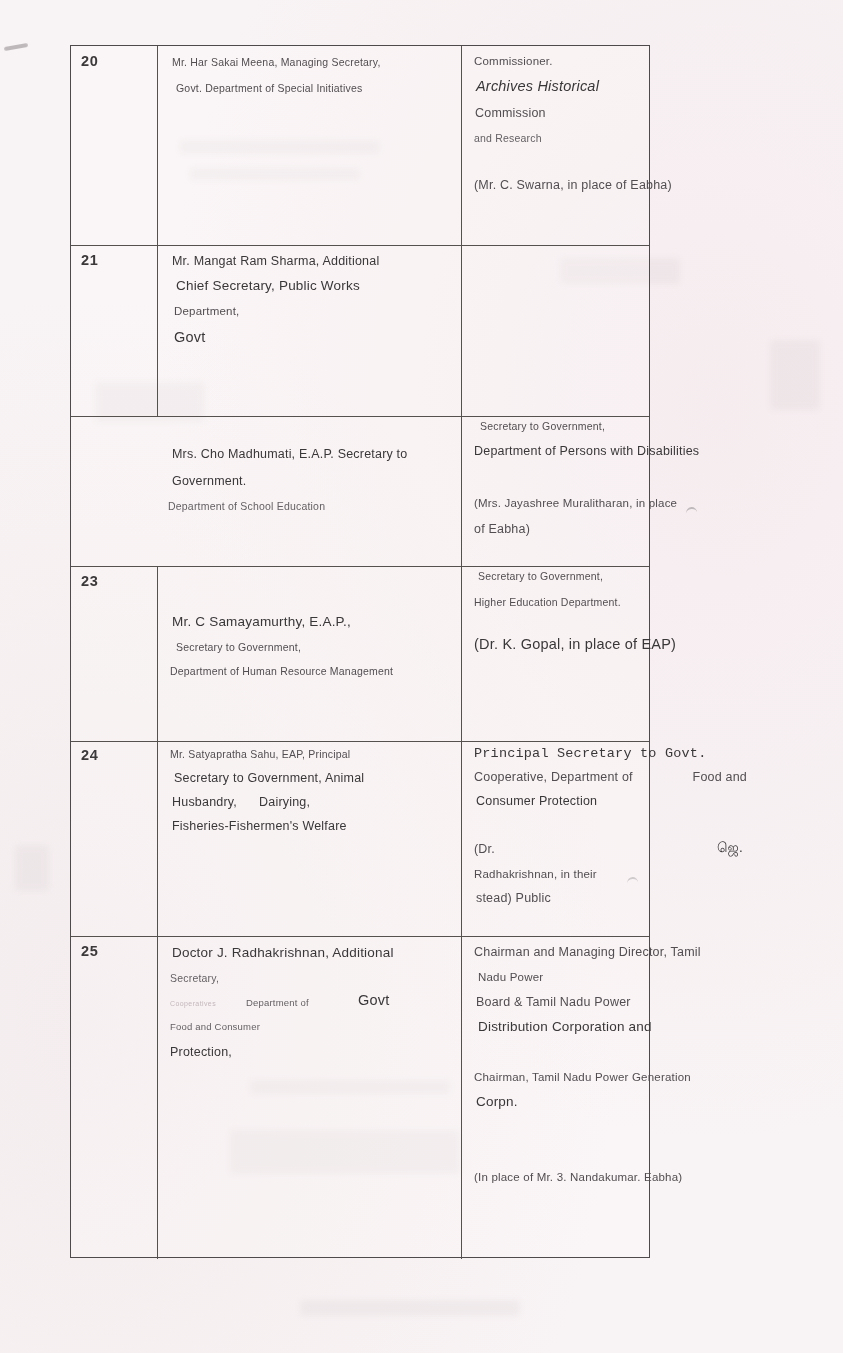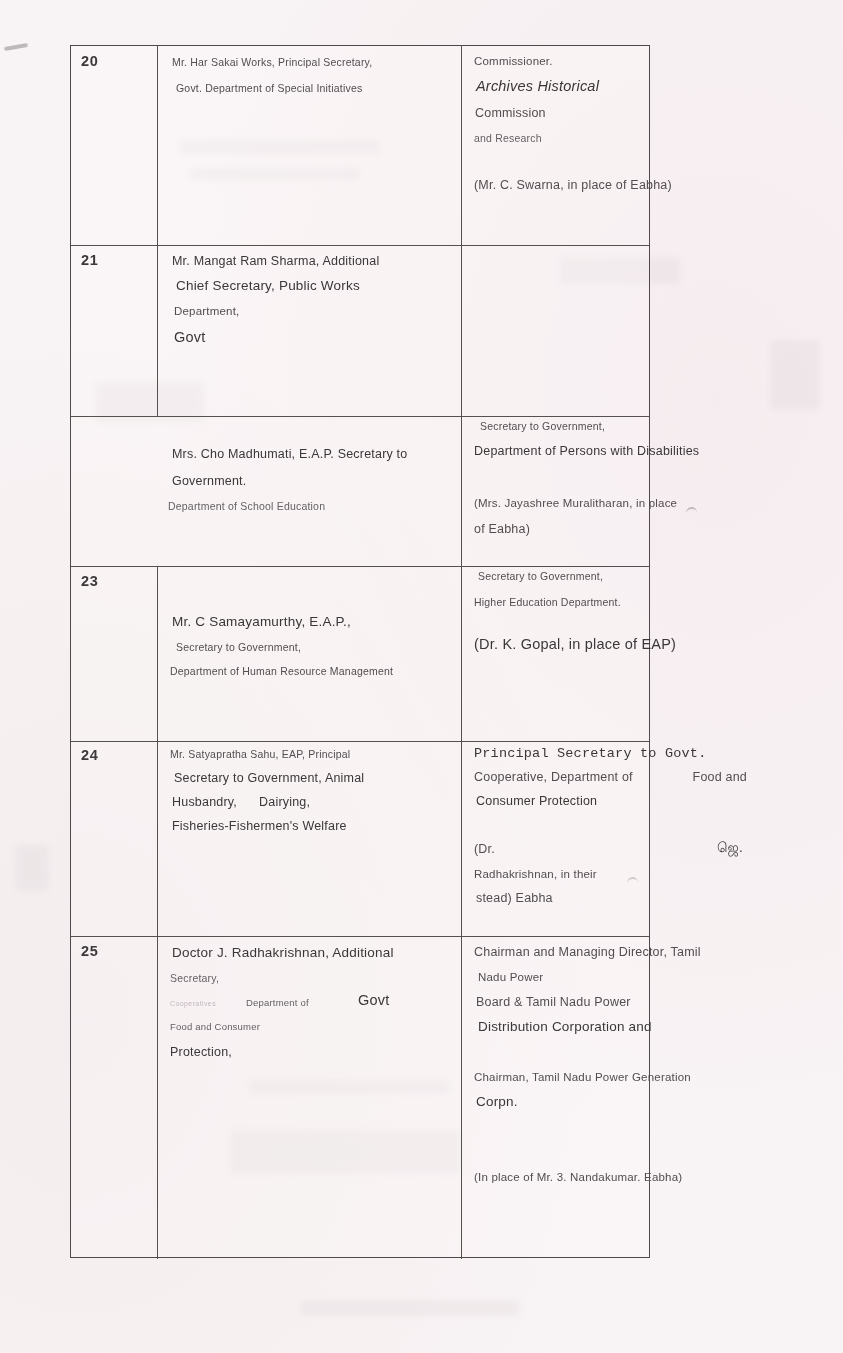--- a/index.html
+++ b/index.html
@@ -62,21 +62,21 @@
   <div class="smudge" style="left:15px;top:845px;width:34px;height:46px;"></div>
   <div class="smudge" style="left:300px;top:1300px;width:220px;height:16px;"></div>
 
   <div class="tbl">
 
     <div class="row" style="top:0;height:199px;">
       <div class="cell c0">
         <div class="ln num" style="top:8px;left:10px;">20</div>
       </div>
       <div class="cell c1">
-        <div class="ln s10 me" style="top:11px;left:14px;">Mr. Har Sakai Works, Principal Secretary,</div>
+        <div class="ln s10 me" style="top:11px;left:14px;">Mr. Har Sakai Meena, Managing Secretary,</div>
         <div class="ln s10 me" style="top:37px;left:18px;">Govt. Department of Special Initiatives</div>
       </div>
       <div class="cell c2">
         <div class="ln s11 me" style="top:9px;left:12px;">Commissioner.</div>
         <div class="ln s14 dk" style="top:33px;left:14px;font-style:italic;">Archives Historical</div>
         <div class="ln s12 me" style="top:61px;left:13px;">Commission</div>
         <div class="ln s10 lt" style="top:87px;left:12px;">and Research</div>
         <div class="ln s12 me" style="top:133px;left:12px;">(Mr. C. Swarna, in place of Eabha)</div>
       </div>
     </div>
@@ -134,21 +134,21 @@
         <div class="ln s12 dk" style="top:78px;left:14px;">Fisheries-Fishermen's Welfare</div>
       </div>
       <div class="cell c2">
         <div class="ln s13 dk" style="top:5px;left:12px;font-family:Liberation Mono, monospace;">Principal Secretary to Govt.</div>
         <div class="ln s12 me" style="top:29px;left:12px;">Cooperative, Department of</div>
         <div class="ln s12 me" style="top:29px;right:8px;">Food and</div>
         <div class="ln s12 dk" style="top:53px;left:14px;">Consumer Protection</div>
         <div class="ln s12 me" style="top:101px;left:12px;">(Dr.</div>
         <div class="ln s13 dk" style="top:99px;right:12px;">ஜெ.</div>
         <div class="ln s11 me" style="top:126px;left:12px;">Radhakrishnan, in their</div>
-        <div class="ln s12 me" style="top:150px;left:14px;">stead) Eabha</div>
+        <div class="ln s12 me" style="top:150px;left:14px;">stead) Public</div>
       </div>
     </div>
 
     <div class="row bt" style="top:890px;height:323px;">
       <div class="cell c0">
         <div class="ln num" style="top:7px;left:10px;">25</div>
       </div>
       <div class="cell c1">
         <div class="ln s13 dk" style="top:9px;left:14px;">Doctor J. Radhakrishnan, Additional</div>
         <div class="ln s10 lt" style="top:36px;left:12px;">Secretary,</div>

